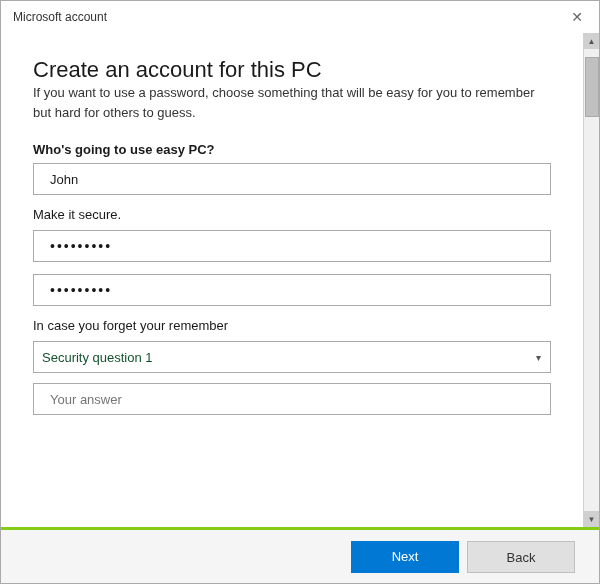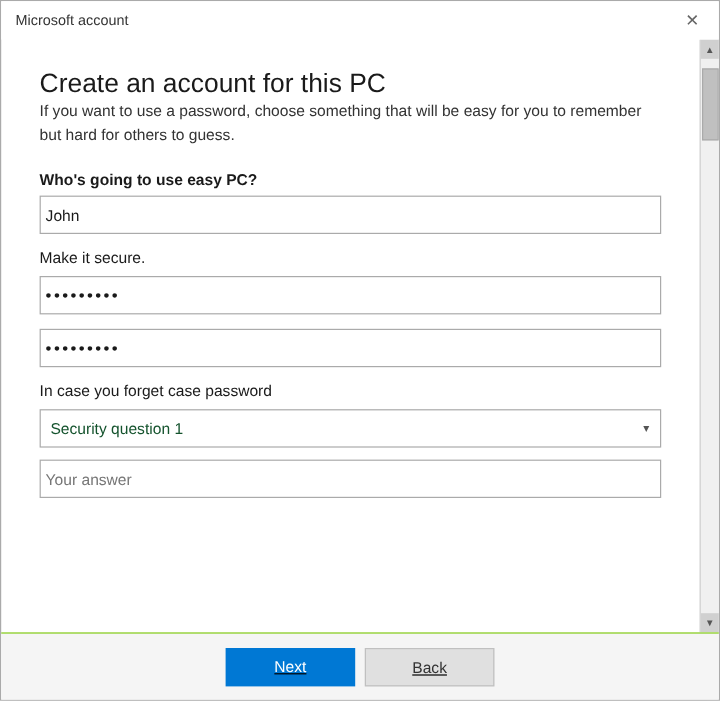--- a/index.html
+++ b/index.html
@@ -125,21 +125,21 @@
       font-size: 13px;
       font-weight: 600;
       color: #1a1a1a;
       margin-bottom: 6px;
     }
 
     .text-input {
       width: 100%;
       height: 32px;
       border: 1px solid #aaa;
-      padding: 4px 4px;
+      padding: 4px 16px;
       font-size: 13px;
       font-family: 'Segoe UI', Arial, sans-serif;
       outline: none;
       margin-bottom: 12px;
       color: #1a1a1a;
     }
 
     .text-input::placeholder {
       color: #767676;
     }
@@ -176,29 +176,28 @@
       right: 10px;
       top: 50%;
       transform: translateY(-50%);
       font-size: 10px;
       color: #555;
       pointer-events: none;
     }
 
     .footer {
       display: flex;
-      justify-content: center;
+      justify-content: flex-end;
       align-items: center;
       padding: 12px 24px;
-      border-top: 1px solid #84cc16;
+      border-top: 3px solid #84cc16;
       background: #f5f5f5;
       gap: 8px;
       flex-shrink: 0;
       height: 56px;
-      text-decoration: underline;
     }
 
     .btn-next {
       background: #0078d4;
       color: white;
       border: none;
       padding: 8px 32px;
       font-size: 13px;
       font-family: 'Segoe UI', Arial, sans-serif;
       cursor: pointer;
@@ -248,21 +247,21 @@
         <input class="text-input" type="text" value="John" style="">
       </div>
 
       <div>
         <div class="section-title">Make it secure.</div>
         <input class="text-input password-dots" type="password" value="password1" style="">
         <input class="text-input password-dots" type="password" value="password1" style="">
       </div>
 
       <div>
-        <div class="section-title">In case you forget case password</div>
+        <div class="section-title">In case you forget your remember</div>
 
         <div class="dropdown-wrapper">
           <select class="dropdown">
             <option value="">Security question 1</option>
           </select>
           <span class="dropdown-chevron">▾</span>
         </div>
 
         <input class="text-input" type="text" placeholder="Your answer" style="">
       </div>

